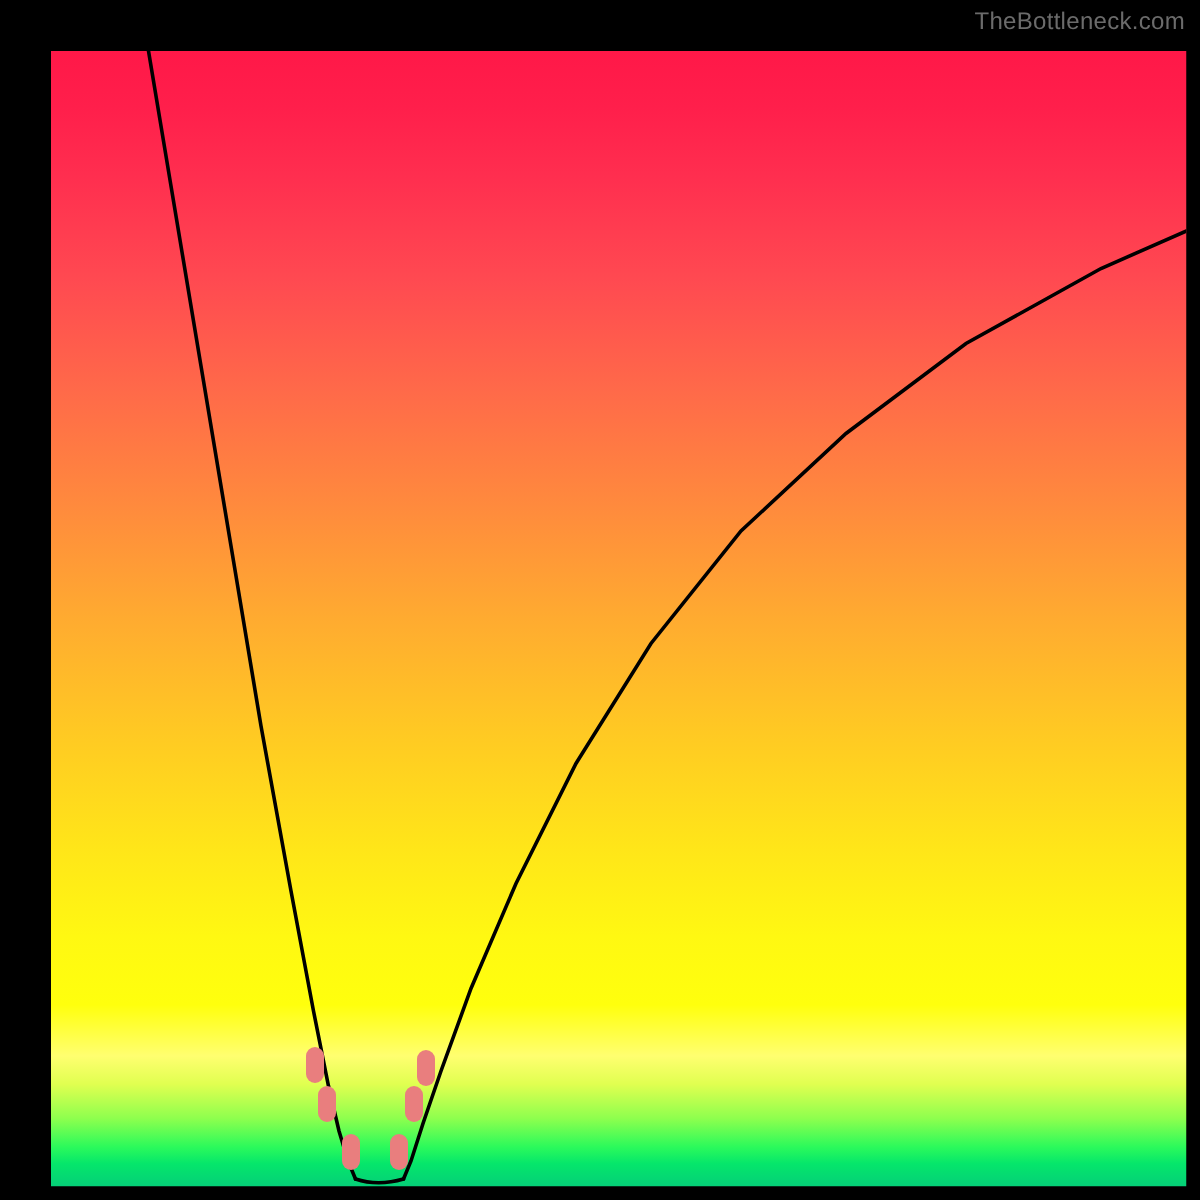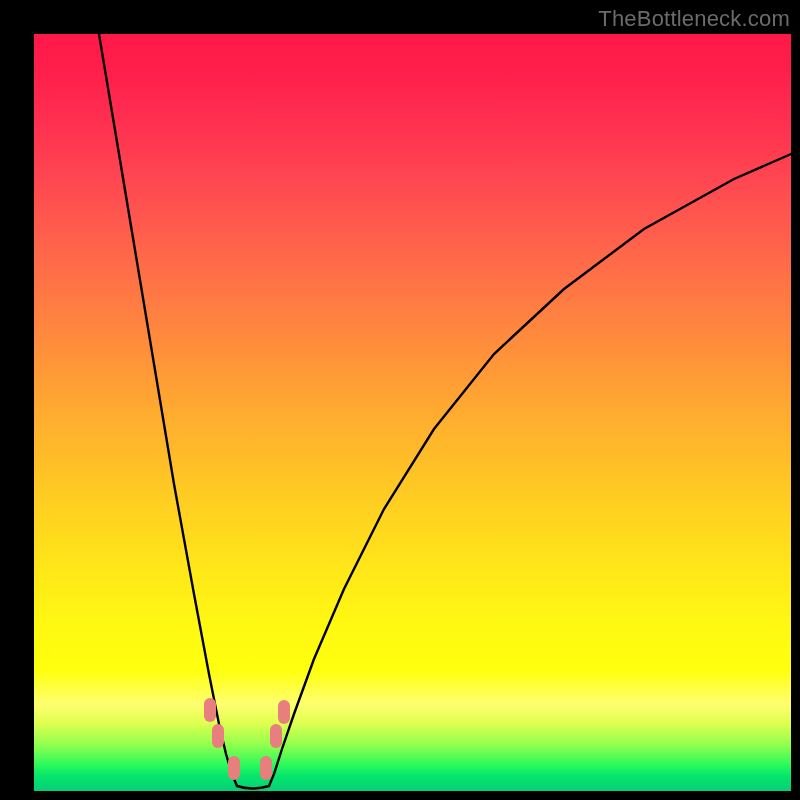--- a/index.html
+++ b/index.html
@@ -40,21 +40,21 @@
       #2cfa5b 96.5%,
       #05e66b 98%,
       #05cf78 100%
     );
   }
   .watermark {
     position: absolute;
     top: 6px;
     right: 10px;
     font-family: Arial, Helvetica, sans-serif;
-    font-size: 22px;
+    font-size: 16px;
     color: #6b6b6b;
     letter-spacing: 0.2px;
     user-select: none;
   }
   svg.curve {
     position: absolute;
     inset: 0;
   }
   .marker {
     position: absolute;

